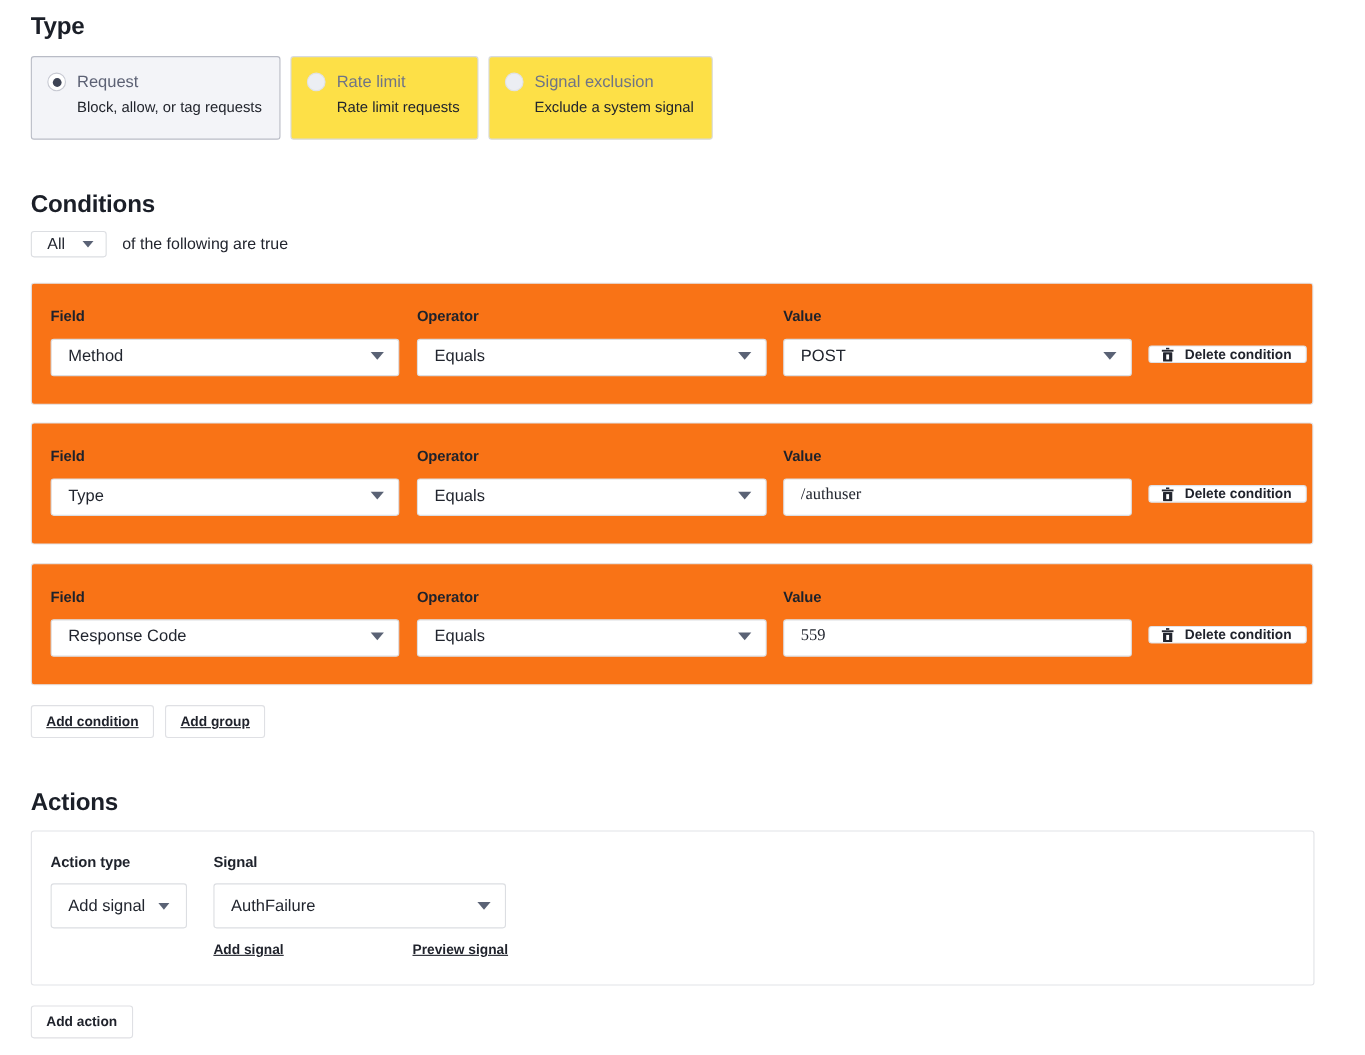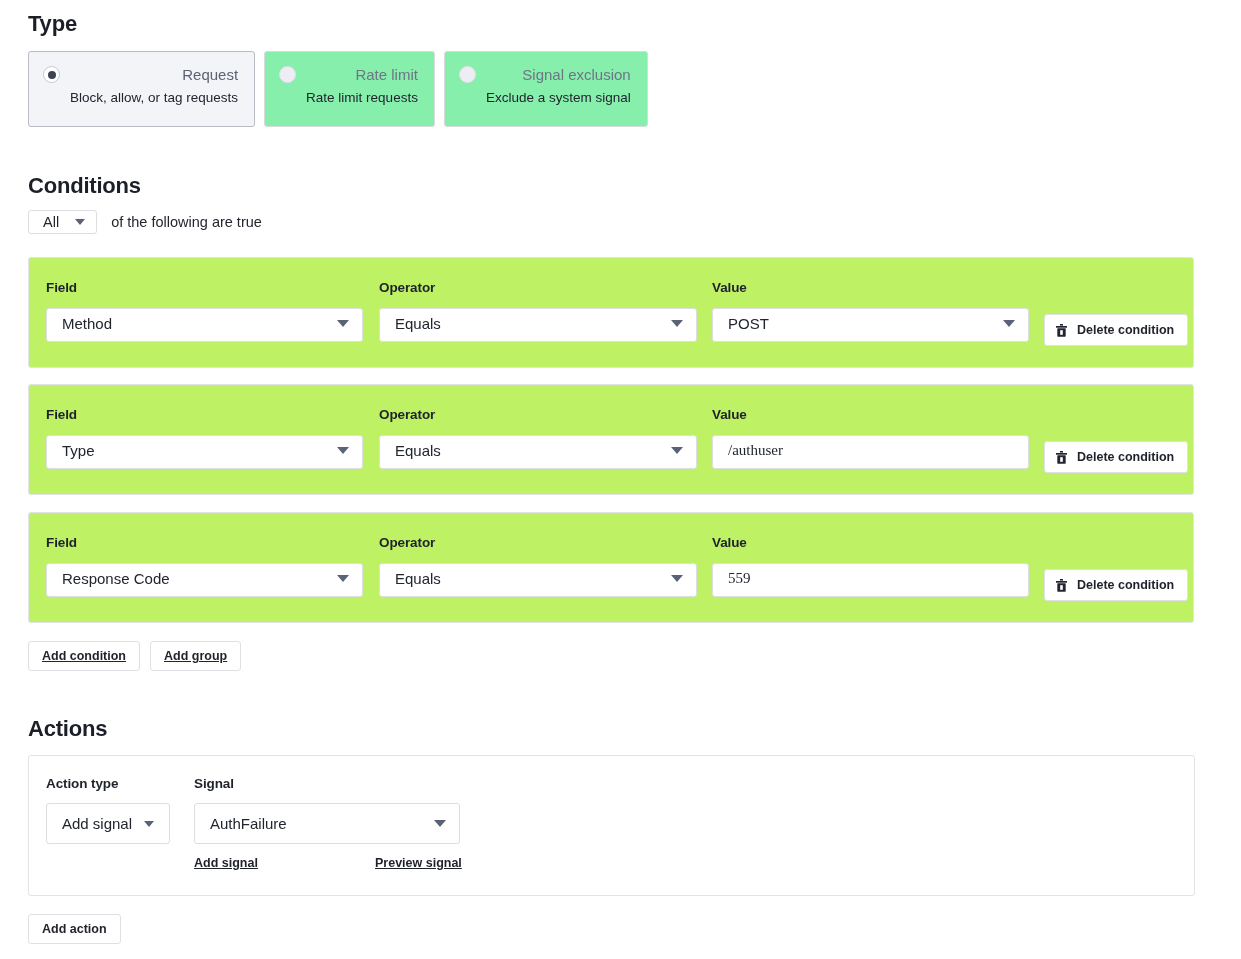--- a/index.html
+++ b/index.html
@@ -21,30 +21,30 @@
     color: #1b1f28;
     margin: 0;
   }
 
   
   #type-heading { position: absolute; left: 28px; top: 11px; }
   .type-row { position: absolute; left: 28px; top: 51px; display: flex; gap: 9px; }
   .type-card {
     border: 1px solid #d8dade;
     border-radius: 3px;
-    background: #86efac;
+    background: #fde047;
     padding: 14px 16px 13px 14px;
     min-height: 76px;
     cursor: pointer;
   }
   .type-card.selected {
     background: #f3f4f8;
     border-color: #b9bcc6;
   }
-  .type-card-head { display: flex; align-items: center; gap: 10px; justify-content: space-between; }
+  .type-card-head { display: flex; align-items: center; gap: 10px; }
   .radio {
     width: 17px; height: 17px; border-radius: 50%;
     background: #eceef3;
     border: 1px solid #dfe1e8;
     flex: 0 0 auto;
     position: relative;
   }
   .radio.checked { background: #ffffff; border: 1px solid #c7c9d2; }
   .radio.checked::after {
     content: ""; position: absolute;
@@ -83,21 +83,21 @@
     border-left-width: 5px; border-right-width: 5px; border-top-width: 6px;
   }
 
   
   .cond-card {
     position: absolute;
     left: 28px;
     width: 1166px;
     border: 1px solid #e2e3e7;
     border-radius: 3px;
-    background: #bef264;
+    background: #f97316;
   }
   .cond-inner { position: relative; height: 100%; }
   .fld-label {
     position: absolute;
     font-size: 13.5px; font-weight: bold; color: #1e222b;
     letter-spacing: -0.1px;
   }
   .ctrl {
     position: absolute;
     height: 34px;
@@ -107,21 +107,21 @@
     display: flex; align-items: center;
     padding: 0 13px 4px 15px;
     cursor: pointer;
   }
   .ctrl .val { font-size: 15px; color: #21252e; flex: 1 1 auto; white-space: nowrap; overflow: hidden; }
   .ctrl.textinput { cursor: text; }
   .ctrl.textinput .val { color: #22262f; font-family: Liberation Serif, serif; }
 
   .del-btn {
     position: absolute;
-    height: 32px;
+    height: 16px;
     border: 1px solid #e0e1e5;
     border-radius: 3px;
     background: #fff;
     display: flex; align-items: center;
     gap: 10px;
     padding: 0 13px 0 11px;
     cursor: pointer;
   }
   .del-btn .lbl { font-size: 12.5px; font-weight: bold; color: #1f222b; white-space: nowrap; }
   .trash { width: 11px; height: 13px; flex: 0 0 auto; display: block; }

